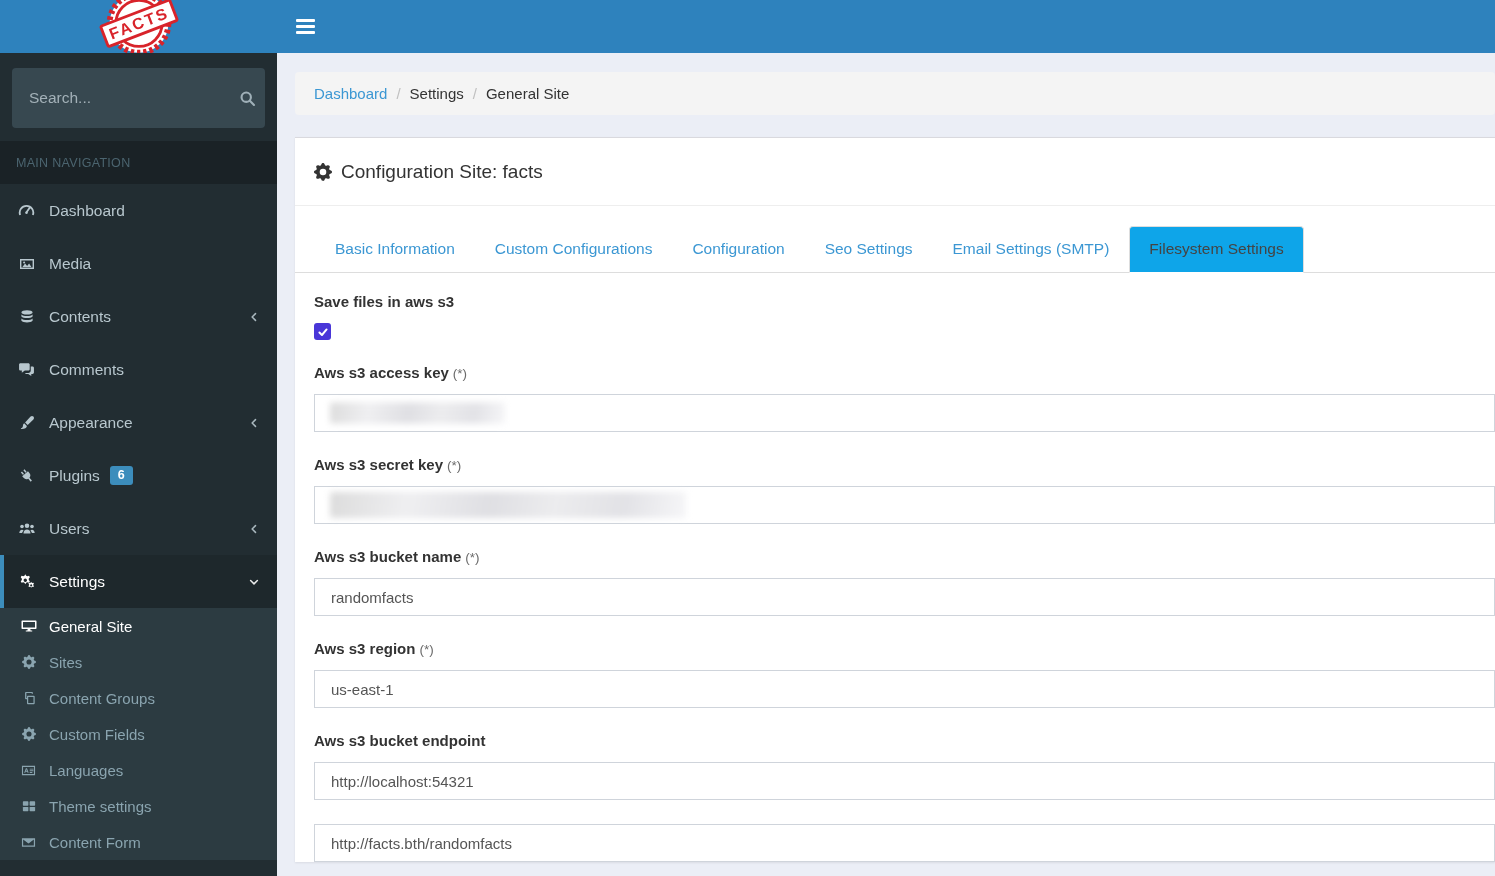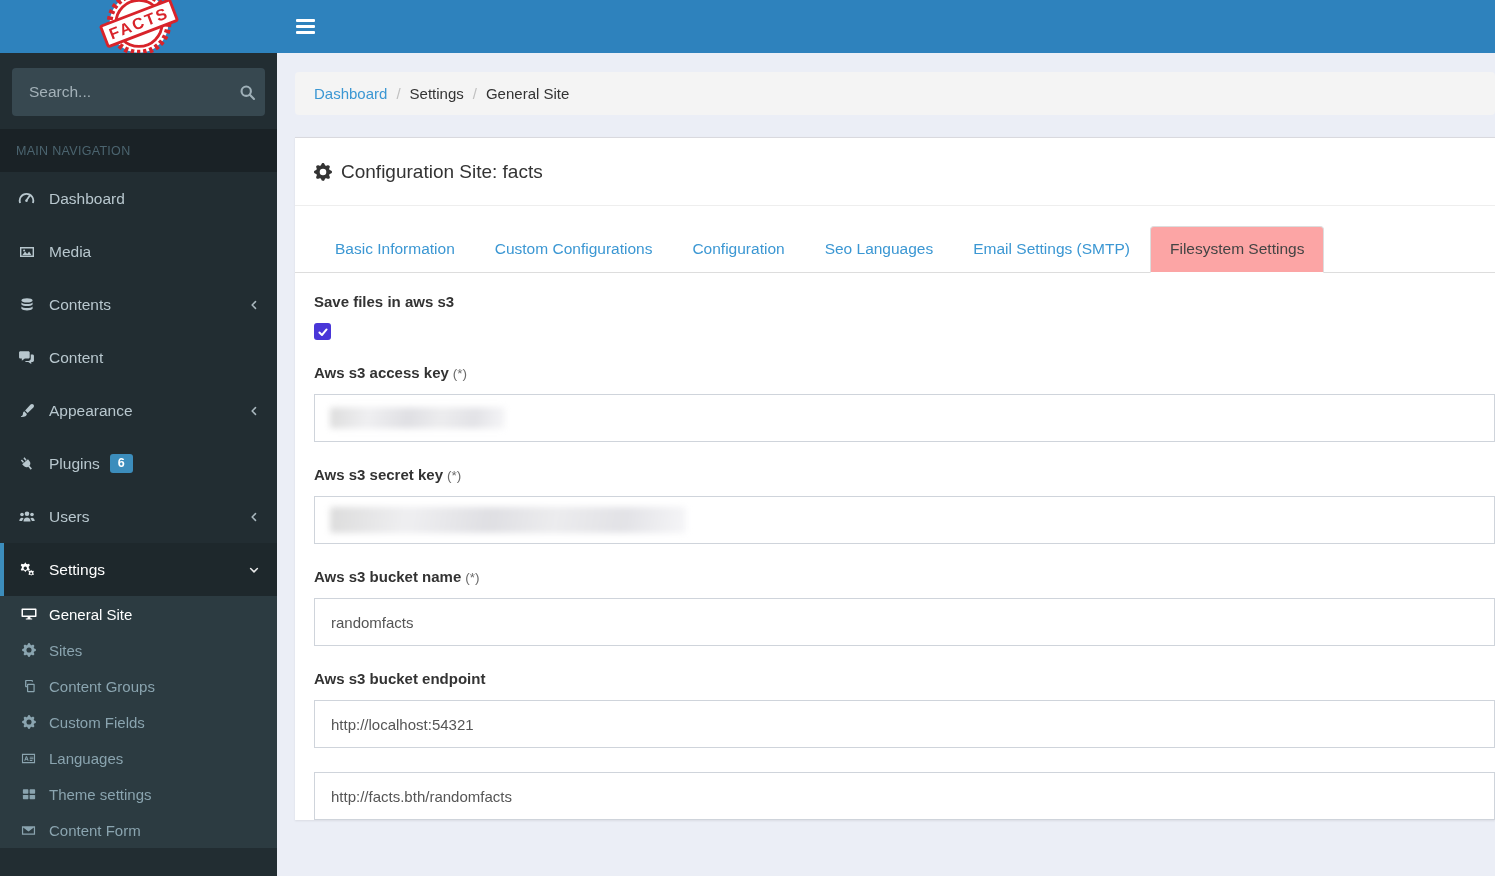--- a/index.html
+++ b/index.html
@@ -5,21 +5,21 @@
   * { margin:0; padding:0; box-sizing:border-box; }
   html,body { width:1495px; height:876px; overflow:hidden; }
   body { font-family:"Liberation Sans", sans-serif; display:flex; background:#ebeef6; }
 
   
   .sidebar { width:277px; flex-shrink:0; background:#222d32; display:flex; flex-direction:column; }
   .logo-strip { height:53px; background:#2e82bd; position:relative; overflow:hidden; flex-shrink:0; }
   .logo-stamp { position:absolute; left:50%; top:-14px; transform:translateX(-50%); }
 
   .search-row { padding:15px 12px 13px 12px; }
-  .search-box { background:#374850; border-radius:4px; height:48px; display:flex; align-items:center; }
+  .search-box { background:#374850; border-radius:4px; height:60px; display:flex; align-items:center; }
   .search-box input { flex:1; background:transparent; border:0; outline:none; color:#ccc;
                       font-size:15.5px; padding:0 0 0 17px; font-family:inherit; }
   .search-box input::placeholder { color:#a3b1b8; }
   .search-btn { width:48px; height:42px; background:transparent; border:0; color:#9fb0b8;
                 display:flex; align-items:center; justify-content:center; cursor:pointer; }
 
   .nav-header { background:#1a2226; color:#4b646f; font-size:12.5px; padding:15px 16px 14px 16px;
                 letter-spacing:.3px; }
   .nav { flex:1; }
   .nav-item { height:53px; display:flex; align-items:center; padding:0 17px 0 16px;
@@ -53,28 +53,28 @@
 
   .panel { margin-top:22px; background:#fff; border-top:1px solid #d9d9de;
            box-shadow:0 1px 2px rgba(0,0,0,.08); min-height:600px; }
   .panel-header { padding:23px 19px 22px 19px; border-bottom:1px solid #eee;
                   display:flex; align-items:center; gap:9px; color:#333; font-size:19px; }
   .panel-header .title-icon { display:flex; color:#333; }
 
   .tabs-row { display:flex; padding:20px 10px 0 20px; border-bottom:1px solid #ddd; }
   .tab { padding:14px 20px; font-size:15.5px; color:#3b97d3; text-decoration:none; cursor:pointer;
          background:transparent; border:0; font-family:inherit; }
-  .tab.active { color:#444; background:#fca5a5; border:1px solid #ddd; border-bottom:1px solid #fff;
+  .tab.active { color:#444; background:#0ea5e9; border:1px solid #ddd; border-bottom:1px solid #fff;
                 margin-bottom:-1px; border-radius:4px 4px 0 0; padding:13px 19px 14px 19px; }
 
   .form { padding:20px 0 0 19px; }
   .group { margin-bottom:24px; }
   .field-label { display:block; font-size:15px; font-weight:bold; color:#333; margin-bottom:13px; }
   .req { color:#6b6b6b; font-weight:normal; font-size:13.5px; margin-left:4px; }
-  .text-input { display:block; width:100%; height:48px; border:1px solid #cfd4db; background:#fff;
+  .text-input { display:block; width:100%; height:38px; border:1px solid #cfd4db; background:#fff;
                 padding:0 16px; font-size:15px; color:#555; font-family:inherit; outline:none; }
   .input-wrap { position:relative; }
   .redact { position:absolute; left:16px; top:50%; transform:translateY(-50%); border-radius:2px;
             filter:blur(3px);
             background:linear-gradient(100deg,#dcdcdc 0%,#efeff1 22%,#dfdfe3 45%,#ececee 63%,#e2e2e6 82%,#f6f6f8 100%); }
   .redact.short { width:175px; height:21px; }
   .redact.long  { width:356px; height:26px; }
 
   .checkbox { width:17px; height:17px; background:#4936d8; border-radius:3px; display:flex;
               align-items:center; justify-content:center; cursor:pointer; margin-top:2px; }
@@ -150,21 +150,21 @@
       </span>
     </a>
 
     <a class="nav-item">
       <span class="nav-icon">
         <svg width="17" height="17" viewBox="0 0 16 16" fill="currentColor">
           <path d="M1 3.3C1 2.6 1.6 2 2.3 2h7.4C10.4 2 11 2.6 11 3.3v4.4c0 .7-.6 1.3-1.3 1.3H6.4L3.6 11V9H2.3C1.6 9 1 8.4 1 7.7z"></path>
           <path d="M12 5.2h1.7c.7 0 1.3.6 1.3 1.3v4.4c0 .7-.6 1.3-1.3 1.3h-1.2v2l-2.9-2H7.9c-.6 0-1.1-.4-1.3-.9h3.1c1.3 0 2.3-1 2.3-2.3z"></path>
         </svg>
       </span>
-      <span>Content</span>
+      <span>Comments</span>
     </a>
 
     <a class="nav-item">
       <span class="nav-icon">
         <svg width="16" height="16" viewBox="0 0 16 16" fill="currentColor">
           <path d="M14.4 1.6c.8.8.8 2 0 2.8L8.7 10 6.1 7.4l5.5-5.8c.8-.8 2-.8 2.8 0z"></path>
           <path d="M5.2 8.2 7.9 10.9c-.2 1.8-2 3.1-5.3 3.1-.4 0-.8-.4-.7-.8 1.4-.4 1.9-1.2 2-2.3.1-1.1.5-2.4 1.3-2.7z"></path>
         </svg>
       </span>
       <span>Appearance</span>
@@ -327,21 +327,21 @@
             <path fill-rule="evenodd" d="M9.405 1.05c-.413-1.4-2.397-1.4-2.81 0l-.1.34a1.464 1.464 0 0 1-2.105.872l-.31-.17c-1.283-.698-2.686.705-1.987 1.987l.169.311c.446.82.023 1.841-.872 2.105l-.34.1c-1.4.413-1.4 2.397 0 2.81l.34.1a1.464 1.464 0 0 1 .872 2.105l-.17.31c-.698 1.283.705 2.686 1.987 1.987l.311-.169a1.464 1.464 0 0 1 2.105.872l.1.34c.413 1.4 2.397 1.4 2.81 0l.1-.34a1.464 1.464 0 0 1 2.105-.872l.31.17c1.283.698 2.686-.705 1.987-1.987l-.169-.311a1.464 1.464 0 0 1 .872-2.105l.34-.1c1.4-.413 1.4-2.397 0-2.81l-.34-.1a1.464 1.464 0 0 1-.872-2.105l.17-.31c.698-1.283-.705-2.686-1.987-1.987l-.311.169a1.464 1.464 0 0 1-2.105-.872l-.1-.34zM8 10.93a2.929 2.929 0 1 1 0-5.86 2.929 2.929 0 0 1 0 5.858z"></path>
           </svg>
         </span>
         <h1 style="font-size:inherit;font-weight:normal">Configuration Site: facts</h1>
       </div>
 
       <div class="tabs-row">
         <a class="tab">Basic Information</a>
         <a class="tab">Custom Configurations</a>
         <a class="tab">Configuration</a>
-        <a class="tab">Seo Languages</a>
+        <a class="tab">Seo Settings</a>
         <a class="tab">Email Settings (SMTP)</a>
         <a class="tab active">Filesystem Settings</a>
       </div>
 
       <form class="form">
 
         <div class="group" style="margin-bottom:24px">
           <label class="field-label">Save files in aws s3</label>
           <div class="checkbox" role="checkbox" aria-checked="true">
             <svg width="12" height="12" viewBox="0 0 16 16" fill="none" stroke="#fff" stroke-width="2.6" stroke-linecap="round" stroke-linejoin="round">
@@ -370,20 +370,26 @@
           </div>
         </div>
 
         <div class="group">
           <label class="field-label">
             <span>Aws s3 bucket name</span><span class="req">(*)</span>
           </label>
           <input class="text-input" type="text" value="randomfacts" style="">
         </div>
 
+        <div class="group">
+          <label class="field-label">
+            <span>Aws s3 region</span><span class="req">(*)</span>
+          </label>
+          <input class="text-input" type="text" value="us-east-1" style="">
+        </div>
 
         <div class="group">
           <label class="field-label">Aws s3 bucket endpoint</label>
           <input class="text-input" type="text" value="http://localhost:54321" style="">
         </div>
 
         <div class="group">
           <input class="text-input" type="text" value="http://facts.bth/randomfacts" style="">
         </div>
 

